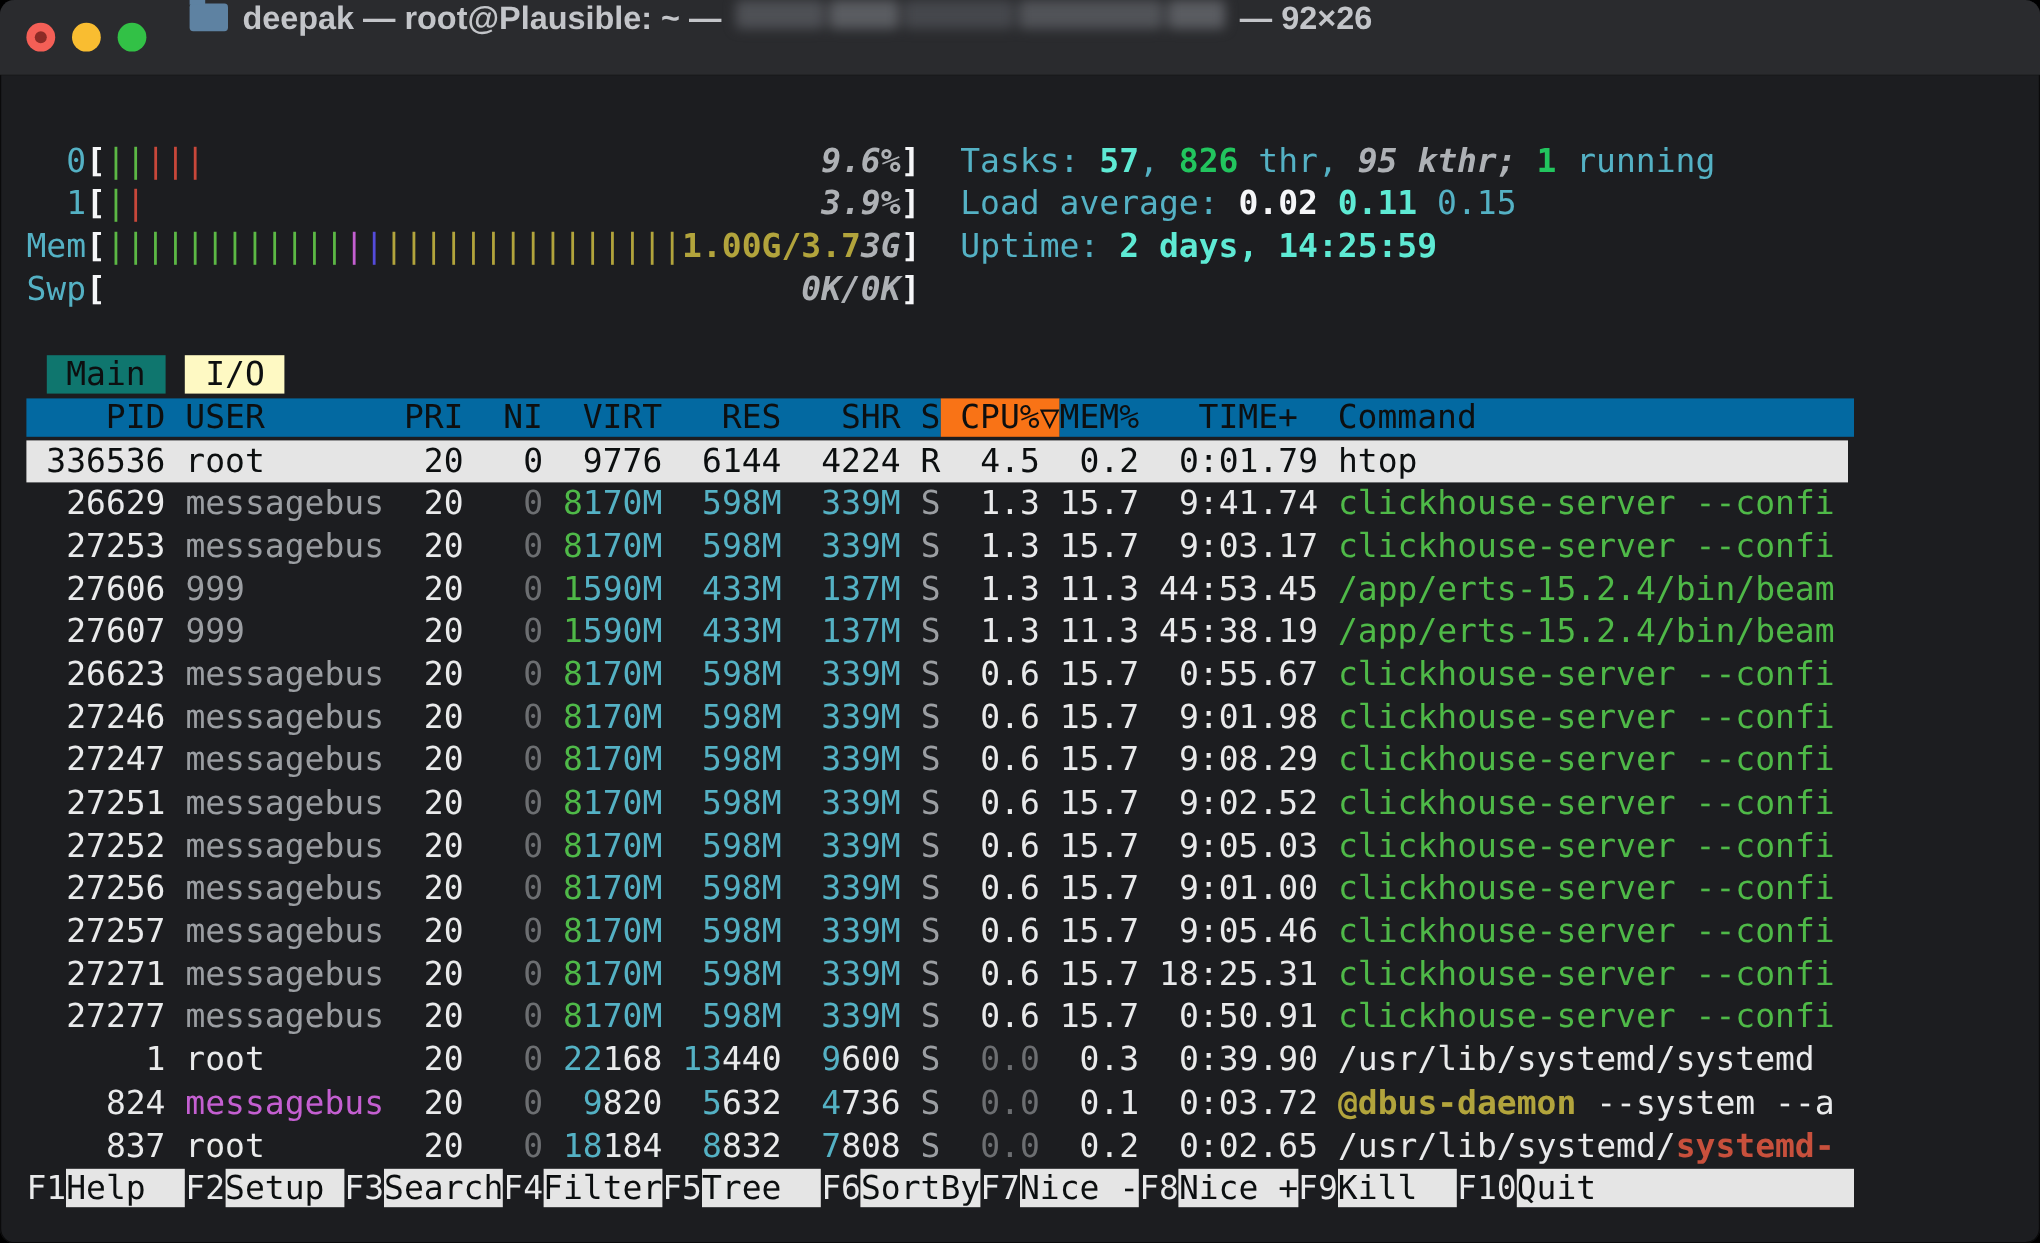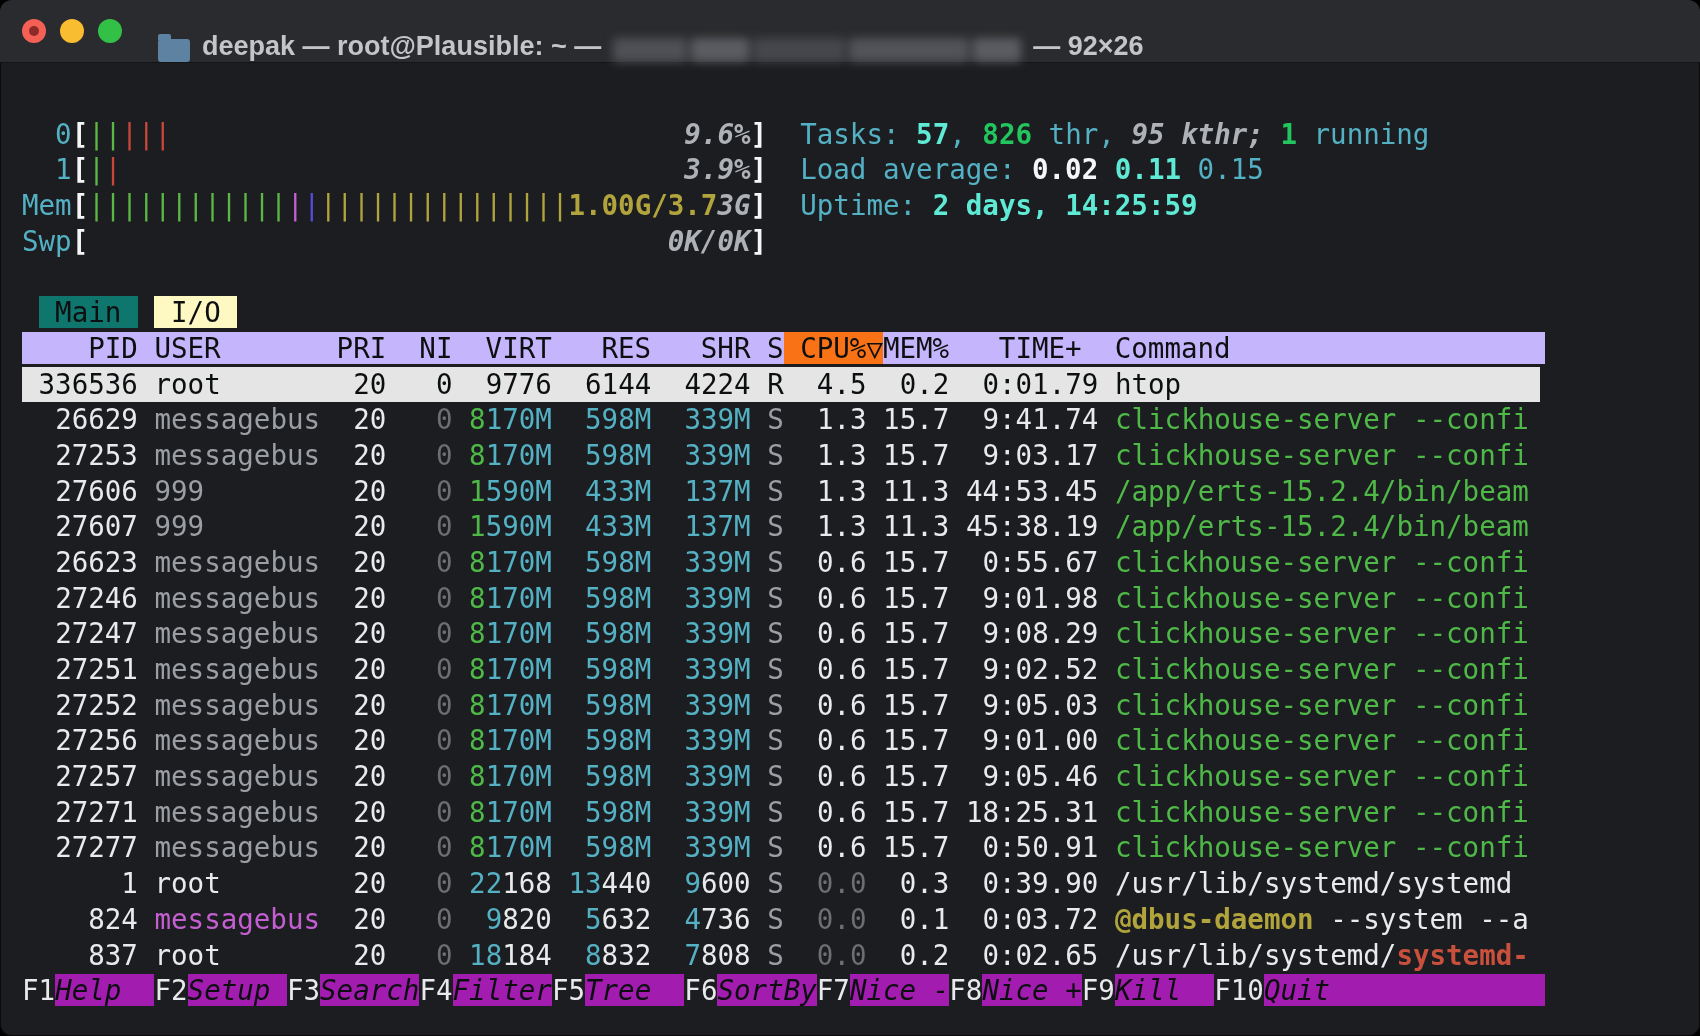--- a/index.html
+++ b/index.html
@@ -4,21 +4,21 @@
 <style>
   html,body{margin:0;padding:0;background:#000;}
   body{width:1700px;height:1036px;overflow:hidden;position:relative;}
   .window{position:absolute;inset:0;background:#1c1d20;border-radius:12px;box-shadow:inset 0 0 0 1px #0a0a0b;}
   .titlebar{position:absolute;left:0;top:0;right:0;height:62px;background:#2a2b2e;border-bottom:1px solid #141416;border-radius:12px 12px 0 0;}
   .light{position:absolute;top:19px;width:24px;height:24px;border-radius:50%;}
   .light.red{left:22px;background:#f45f56;}
   .light.red::after{content:"";position:absolute;left:7px;top:7px;width:10px;height:10px;border-radius:50%;background:#8c2b26;}
   .light.yellow{left:60px;background:#f9bd31;}
   .light.green{left:98px;background:#32c146;}
-  .title-group{position:absolute;left:158px;top:0;height:62px;display:flex;align-items:flex-end;gap:12px;
+  .title-group{position:absolute;left:158px;top:0;height:62px;display:flex;align-items:flex-start;gap:12px;
     font-family:"Liberation Sans",sans-serif;font-weight:bold;font-size:27px;color:#c3c5c9;}
   .folder{position:relative;width:32px;height:23px;background:#5e82a2;border-radius:3px;margin-top:3px;}
   .folder::before{content:"";position:absolute;left:0;top:-5px;width:13px;height:6px;background:#5e82a2;border-radius:2px 2px 0 0;}
   .redacted{display:inline-flex;gap:4px;align-items:center;filter:blur(5px);}
   .redacted i{display:inline-block;height:24px;border-radius:4px;}
   .redacted i:nth-child(1){width:74px;background:#4e5055;}
   .redacted i:nth-child(2){width:58px;background:#5a5c61;}
   .redacted i:nth-child(3){width:92px;background:#45474c;}
   .redacted i:nth-child(4){width:120px;background:#515358;}
   .redacted i:nth-child(5){width:48px;background:#5a5c61;}
@@ -35,27 +35,27 @@
   .green{color:#4fb948;}
   .greenb{color:#22c55e;font-weight:bold;}
   .oliveb{color:#b2a43c;font-weight:bold;}
   .redb{color:#c8503c;font-weight:bold;}
   .mag{color:#c45fd1;}
   .b-g{color:#5cb845;}
   .b-r{color:#c8473a;}
   .b-m{color:#c45fd1;}
   .b-b{color:#544bdb;}
   .b-y{color:#b2a43c;}
-  .hgreen{background:#c4b5fd;color:#0d0f10;}
+  .hgreen{background:#0369a1;color:#0d0f10;}
   .hcyan{background:#f97316;color:#0d0f10;}
   .sel{background:#e5e5e5;}
   .selt{color:#0c0f10;}
   .tab-main{background:#0f766e;color:#0d0f10;}
   .tab-io{background:#fef9c3;color:#0d0f10;}
-  .fk{background:#a21caf;color:#0c0f10;font-style:italic;}
+  .fk{background:#e5e5e5;color:#0c0f10;}
 </style>
 </head>
 <body>
 
 <div class="window">
   <div class="titlebar">
     <div class="light red"></div>
     <div class="light yellow"></div>
     <div class="light green"></div>
     <div class="title-group">

